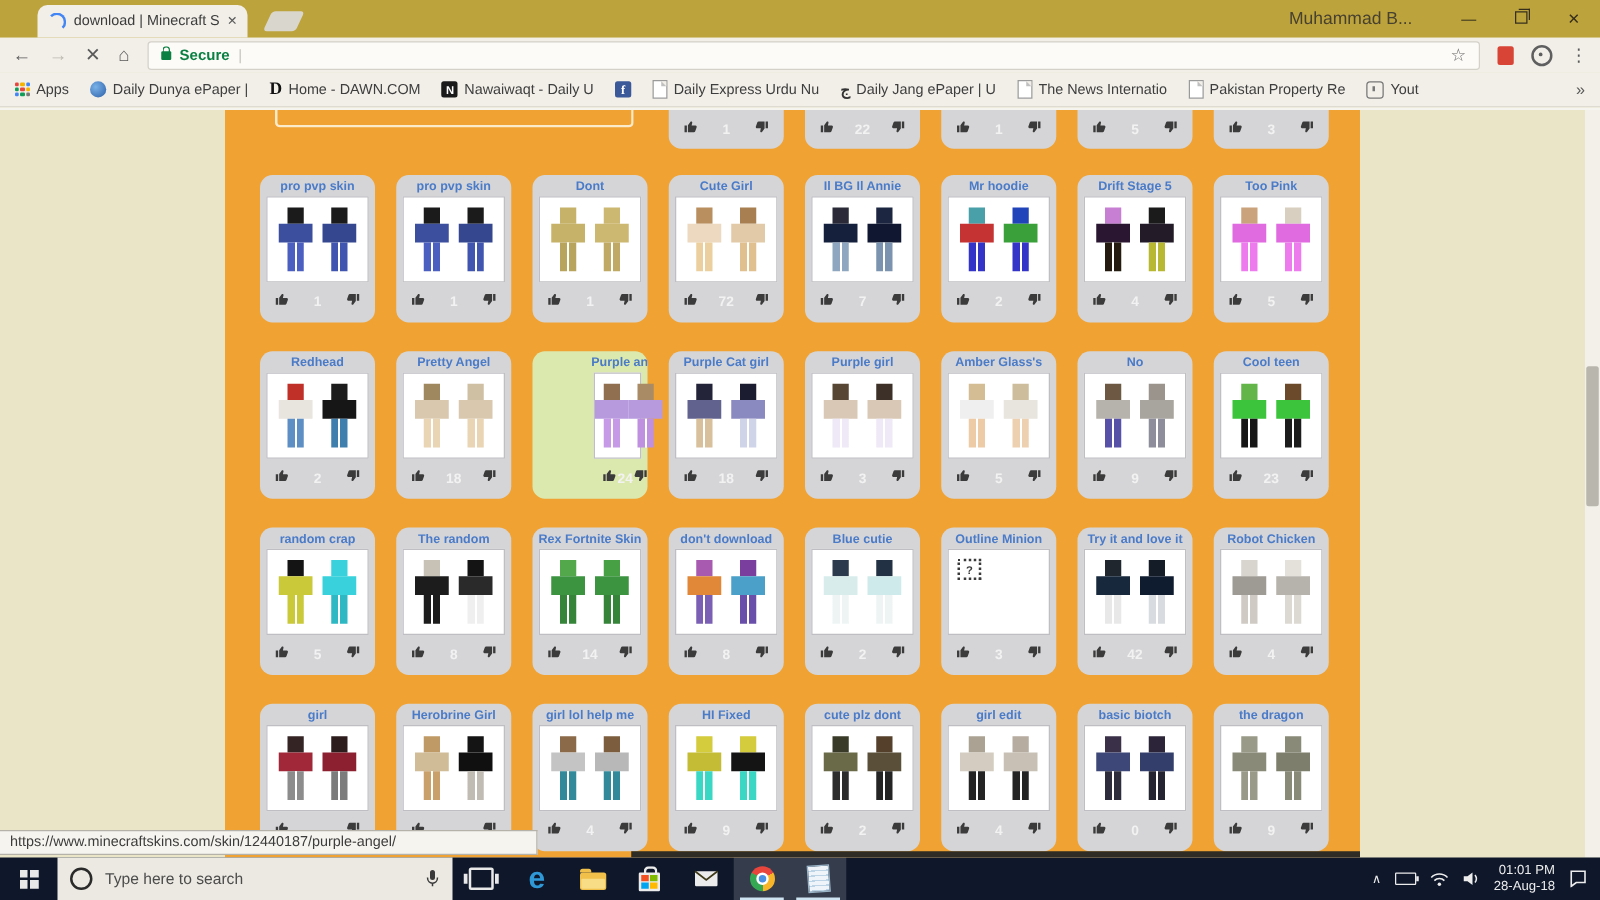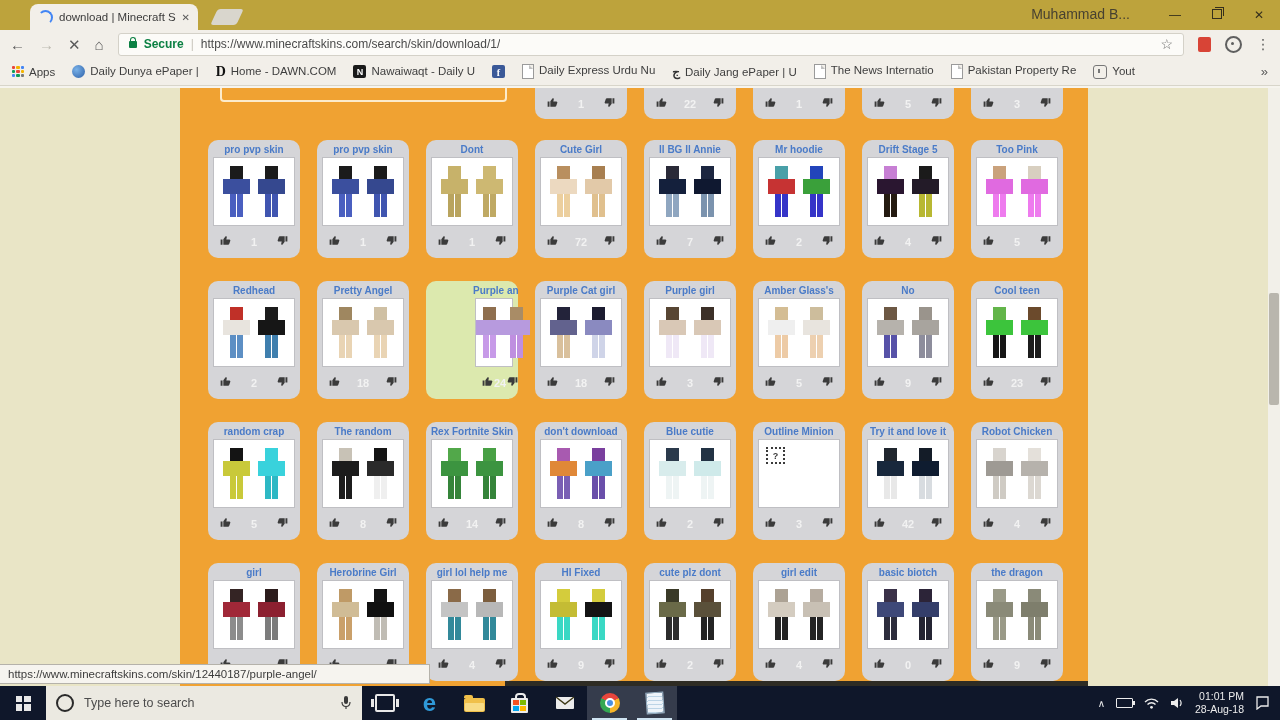--- a/index.html
+++ b/index.html
@@ -37,21 +37,21 @@
   .url{color:#4a4a4a;white-space:nowrap;overflow:hidden;}
   .star{margin-left:auto;color:#6a6a6a;font-size:14px;}
   .ext-red{width:13px;height:15px;background:#d84436;border-radius:2px;flex:none;}
   .ext-compass{width:13px;height:13px;border:2px solid #5f5f5f;border-radius:50%;position:relative;flex:none;}
   .ext-compass::before{content:'';position:absolute;left:4px;top:4px;width:3px;height:3px;background:#5f5f5f;border-radius:50%;}
   .menu-dots{color:#5a5a5a;font-size:14px;letter-spacing:0;}
 
   
   .bookmarksbar{height:27px;background:#f2efe9;display:flex;align-items:center;padding:0 12px;gap:17px;
                 font-size:11.5px;color:#3e3e3e;border-bottom:1px solid #d8d5ca;}
-  .bm{display:flex;gap:5px;max-width:150px;flex:none;}
+  .bm{display:flex;align-items:center;gap:5px;max-width:150px;flex:none;}
   .bm .lbl{white-space:nowrap;overflow:hidden;}
   .apps-ico{width:12px;height:12px;display:grid;grid-template-columns:1fr 1fr 1fr;grid-template-rows:1fr 1fr 1fr;gap:1px;flex:none;}
   .apps-ico i{border-radius:1px;}
   .ico-globe{width:13px;height:13px;border-radius:50%;background:radial-gradient(circle at 35% 35%, #7ab2e8, #2c5fa8);flex:none;}
   .ico-D{font-family:"Liberation Serif",serif;font-weight:bold;font-size:14px;color:#111;line-height:1;}
   .ico-N{width:13px;height:13px;background:#1a1a1a;border-radius:2px;color:#fff;font-size:9px;font-weight:bold;
          display:flex;align-items:center;justify-content:center;flex:none;}
   .ico-fb{width:13px;height:13px;background:#3b5998;border-radius:2px;color:#fff;font-size:10px;font-weight:bold;
           font-family:"Liberation Serif",serif;display:flex;align-items:flex-end;justify-content:center;line-height:1.1;flex:none;}
   .ico-page{width:10px;height:13px;background:#fff;border:1px solid #9a9a9a;position:relative;flex:none;}
@@ -154,21 +154,20 @@
 
   <div class="toolbar">
     <span class="navg">←</span>
     <span class="navg disabled">→</span>
     <span class="navg">✕</span>
     <span class="navg">⌂</span>
     <div class="addressbar">
       <span class="lock"></span>
       <span class="secure">Secure</span>
       <span class="sep">|</span>
-      <span class="url">https://www.minecraftskins.com/search/skin/download/1/</span>
       <span class="star">☆</span>
     </div>
     <span class="ext-red"></span>
     <span class="ext-compass"></span>
     <span class="menu-dots">⋮</span>
   </div>
 
   <div class="bookmarksbar">
     <div class="bm">
       <span class="apps-ico">

